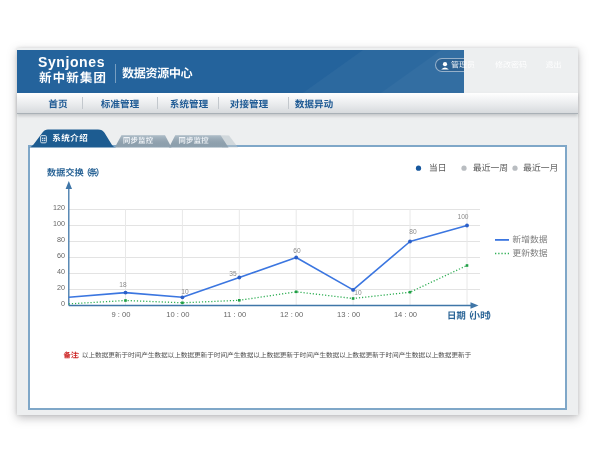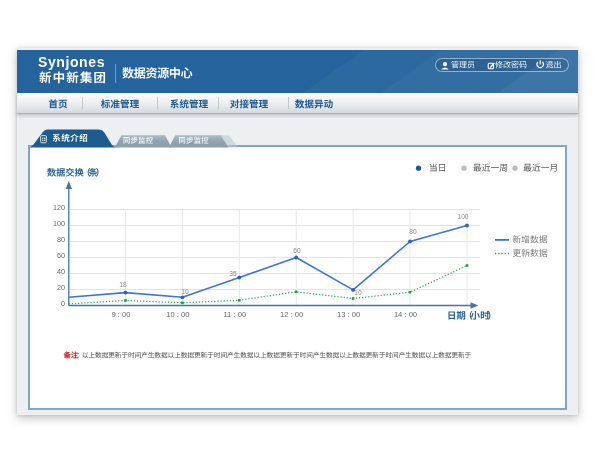--- a/index.html
+++ b/index.html
@@ -1,18 +1,18 @@
 <!DOCTYPE html>
 <html><head><meta charset="utf-8"><style>
 *{margin:0;padding:0;box-sizing:border-box}
 html,body{width:600px;height:450px;background:#fff;overflow:hidden;
  font-family:"Liberation Sans",sans-serif}
 #pg{position:absolute;left:17px;top:48px;width:561px;height:367px;background:#edeff0;
  box-shadow:0 3px 9px rgba(90,90,95,.38),0 0 3px rgba(0,0,0,.12)}
-#hdr{position:absolute;left:0;top:2px;width:561px;height:43px;overflow:hidden;background:#24639c}
+#hdr{position:absolute;left:0;top:2px;width:447px;height:43px;overflow:hidden;background:#24639c}
 #logo{position:absolute;left:21px;top:4.5px;color:#fff;font-weight:bold;font-size:14px;letter-spacing:.6px;line-height:14px}
 #ldiv{position:absolute;left:97.5px;top:14px;width:1px;height:19px;background:rgba(255,255,255,.38)}
 #pill{position:absolute;left:418px;top:8px;width:134px;height:13.5px;border:1px solid rgba(255,255,255,.5);
  border-radius:8px;background:rgba(8,40,78,.20)}
 #nav{position:absolute;left:0;top:45px;width:561px;height:20.5px;
  background:linear-gradient(#ffffff,#e8eaec 60%,#d7dadd);border-bottom:1px solid #a9b0b6;
  box-shadow:0 2px 3px rgba(120,125,130,.35)}
 #nav i{position:absolute;top:4px;width:1px;height:12px;background:#c3c8cd}
 #panel{position:absolute;left:11px;top:96.5px;width:539px;height:265px;background:#fff;
  border:2px solid #7fa7c8}

